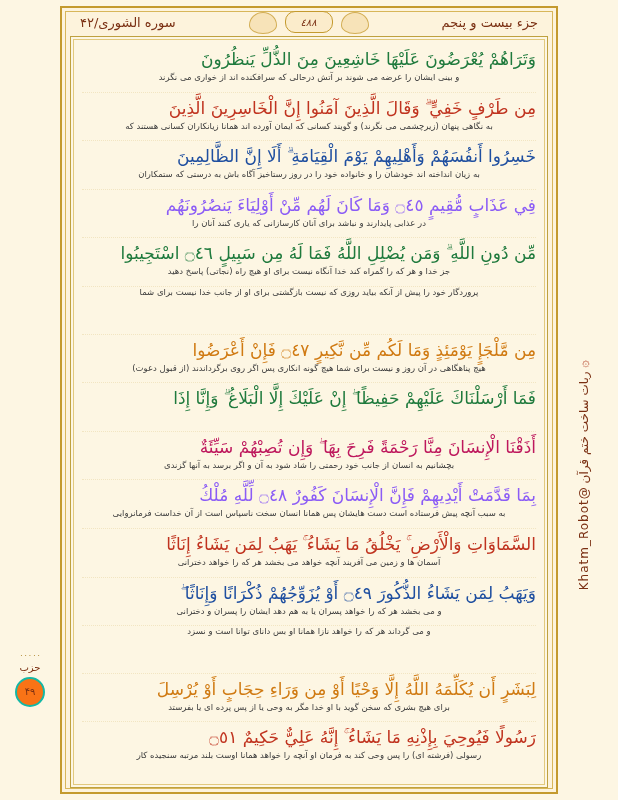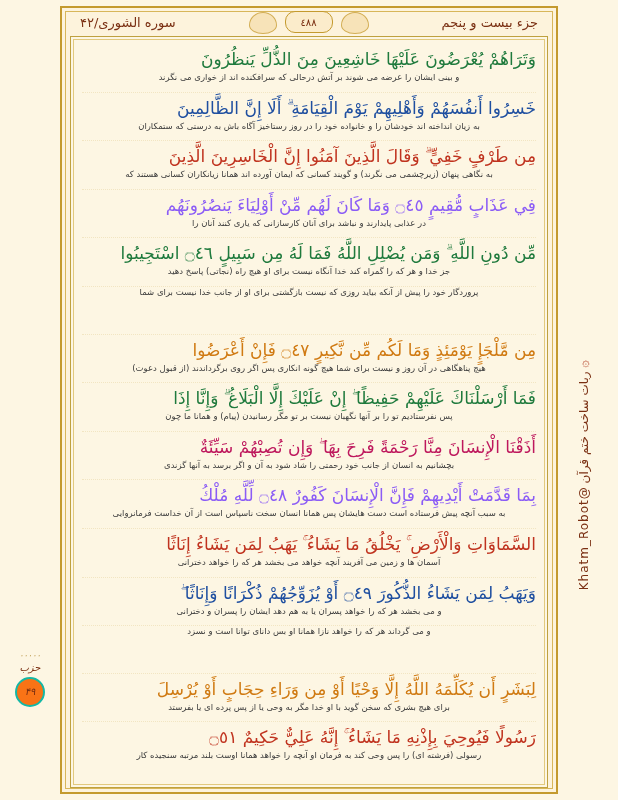--- a/index.html
+++ b/index.html
@@ -89,20 +89,21 @@
     width: 46px;
     height: 20px;
     border: 1px solid #c49a2e;
     border-radius: 10px;
     background: #fbeccb;
     color: #7a2f12;
     font-size: 10px;
     display: flex;
     align-items: center;
     justify-content: center;
+    font-style: italic;
   }
   .header-deco-left, .header-deco-right {
     position: absolute;
     top: 3px;
     width: 26px;
     height: 20px;
     border: 1px solid #d3ae55;
     border-radius: 50% 50% 50% 50% / 60% 60% 40% 40%;
     background: #f7e3b8;
   }
@@ -129,21 +130,20 @@
   }
   .left-badge {
     position: absolute;
     left: 4px;
     top: 650px;
     width: 52px;
     text-align: center;
     color: #7a2f12;
     font-size: 10px;
     line-height: 1.4;
-    font-style: italic;
   }
   .left-badge .hizb-circle {
     margin: 2px auto 0;
     width: 26px;
     height: 26px;
     border: 2px solid #14b8a6;
     border-radius: 50%;
     background: #f97316;
     display: flex;
     align-items: center;
@@ -230,51 +230,50 @@
   </div>
 
   <div class="lines">
 
     <div class="line">
       <div class="arabic c-green">وَتَرَاهُمْ يُعْرَضُونَ عَلَيْهَا خَاشِعِينَ مِنَ الذُّلِّ يَنظُرُونَ</div>
       <div class="farsi">و بینی ایشان را عرضه می شوند    بر آتش درحالی که سرافکنده اند از خواری    می نگرند</div>
     </div>
 
     <div class="line">
+      <div class="arabic c-red">مِن طَرْفٍ خَفِيٍّ ۗ وَقَالَ الَّذِينَ آمَنُوا إِنَّ الْخَاسِرِينَ الَّذِينَ</div>
+      <div class="farsi">به نگاهی پنهان (زیرچشمی می نگرند) و گویند کسانی که ایمان آورده اند    همانا زیانکاران کسانی هستند که</div>
+    </div>
+
+    <div class="line">
       <div class="arabic c-blue">خَسِرُوا أَنفُسَهُمْ وَأَهْلِيهِمْ يَوْمَ الْقِيَامَةِ ۗ أَلَا إِنَّ الظَّالِمِينَ</div>
       <div class="farsi">به زیان انداخته اند خودشان را و خانواده خود را    در روز رستاخیز    آگاه باش به درستی که ستمکاران</div>
     </div>
 
     <div class="line">
-      <div class="arabic c-red">مِن طَرْفٍ خَفِيٍّ ۗ وَقَالَ الَّذِينَ آمَنُوا إِنَّ الْخَاسِرِينَ الَّذِينَ</div>
-      <div class="farsi">به نگاهی پنهان (زیرچشمی می نگرند) و گویند کسانی که ایمان آورده اند    همانا زیانکاران کسانی هستند که</div>
-    </div>
-
-    <div class="line">
       <div class="arabic c-purple">فِي عَذَابٍ مُّقِيمٍ ۝٤٥ وَمَا كَانَ لَهُم مِّنْ أَوْلِيَاءَ يَنصُرُونَهُم</div>
       <div class="farsi">در عذابی پایدارند    و نباشد    برای آنان کارسازانی که یاری کنند آنان را</div>
     </div>
 
     <div class="line">
       <div class="arabic c-green">مِّن دُونِ اللَّهِ ۗ وَمَن يُضْلِلِ اللَّهُ فَمَا لَهُ مِن سَبِيلٍ ۝٤٦ اسْتَجِيبُوا</div>
       <div class="farsi">جز خدا    و هر که را گمراه کند خدا    آنگاه نیست برای او هیچ راه (نجاتی)    پاسخ دهید</div>
     </div>
 
     <div class="line">
       <div class="farsi">پروردگار خود را    پیش از آنکه بیاید روزی که نیست بازگشتی برای او    از جانب خدا    نیست برای شما</div>
     </div>
 
     <div class="line">
       <div class="arabic c-orange">مِن مَّلْجَإٍ يَوْمَئِذٍ وَمَا لَكُم مِّن نَّكِيرٍ ۝٤٧ فَإِنْ أَعْرَضُوا</div>
       <div class="farsi">هیچ پناهگاهی در آن روز    و نیست برای شما هیچ گونه انکاری    پس اگر روی برگرداندند (از قبول دعوت)</div>
     </div>
 
     <div class="line">
       <div class="arabic c-green">فَمَا أَرْسَلْنَاكَ عَلَيْهِمْ حَفِيظًا ۖ إِنْ عَلَيْكَ إِلَّا الْبَلَاغُ ۗ وَإِنَّا إِذَا</div>
-      <div class="farsi">پس نفرستادیم تو را    بر آنها نگهبان    نیست بر تو    مگر رسانیدن (پیام)    و همانا ما    چون</div>
     </div>
 
     <div class="line">
       <div class="arabic c-teal">أَذَقْنَا الْإِنسَانَ مِنَّا رَحْمَةً فَرِحَ بِهَا ۖ وَإِن تُصِبْهُمْ سَيِّئَةٌ</div>
       <div class="farsi">بچشانیم به انسان    از جانب خود رحمتی را    شاد شود    به آن    و اگر    برسد به آنها    گزندی</div>
     </div>
 
     <div class="line">
       <div class="arabic c-purple">بِمَا قَدَّمَتْ أَيْدِيهِمْ فَإِنَّ الْإِنسَانَ كَفُورٌ ۝٤٨ لِّلَّهِ مُلْكُ</div>
       <div class="farsi">به سبب آنچه پیش فرستاده است دست هایشان    پس همانا انسان    سخت ناسپاس است    از آن خداست    فرمانروایی</div>

